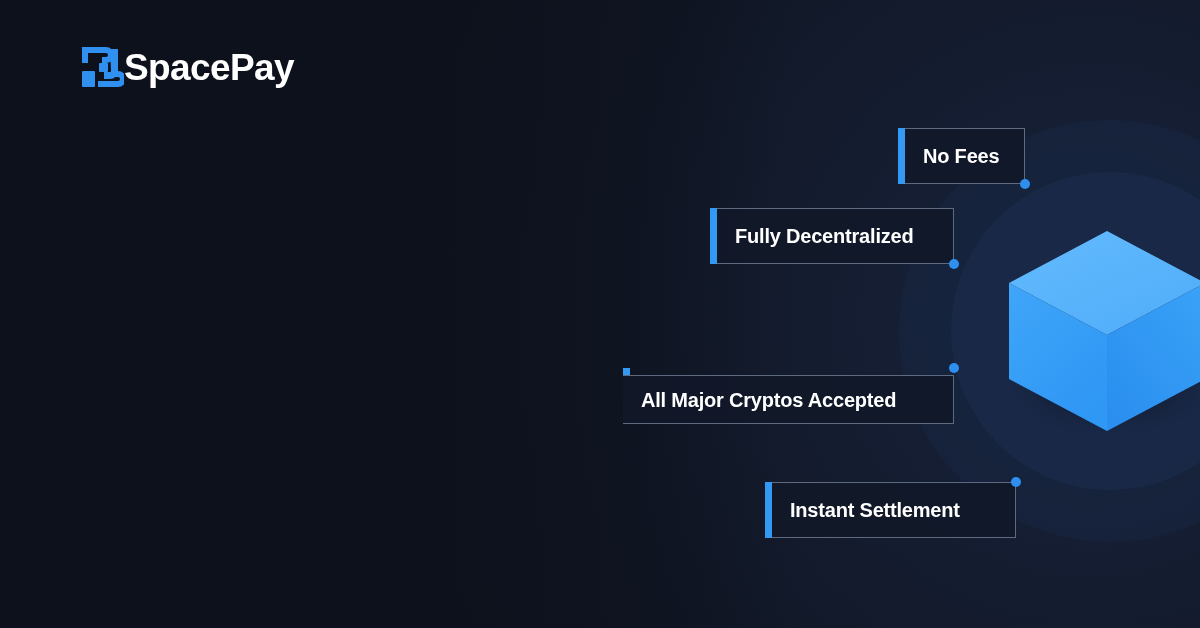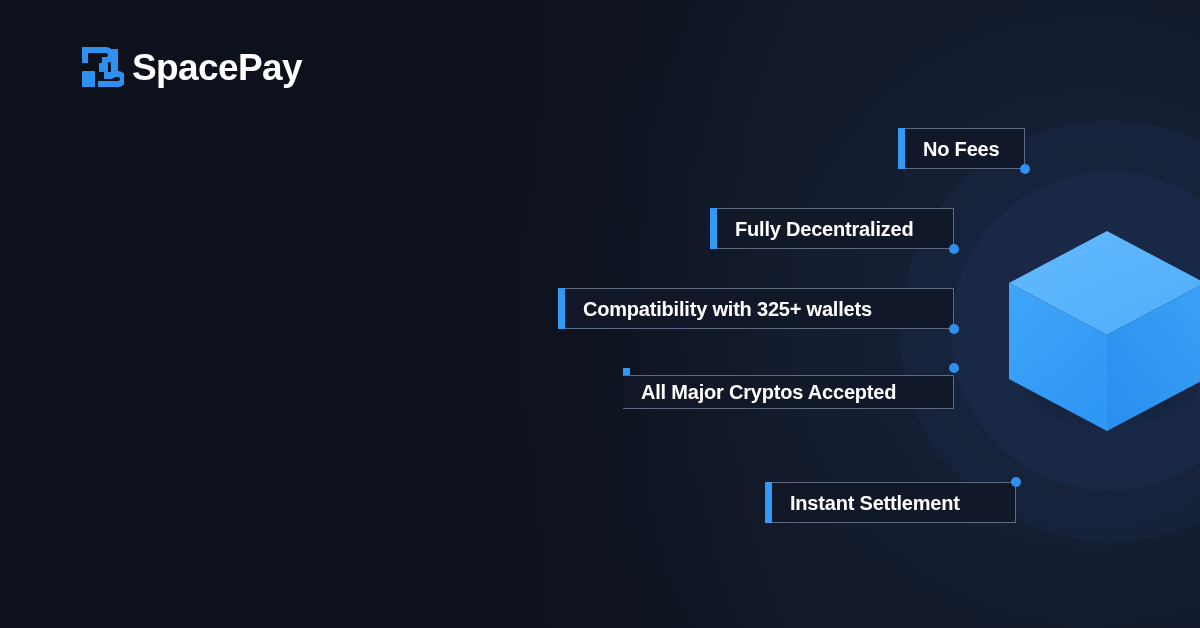--- a/index.html
+++ b/index.html
@@ -65,21 +65,21 @@
   }
   .cube-svg { position: absolute; left: 0; top: 0; }
 
   
   .logo {
     position: absolute;
     left: 80px;
     top: 44px;
     display: flex;
     align-items: center;
-    gap: 8px;
+    gap: 0;
   }
   .logo-mark { width: 44px; height: 46px; display: block; }
   .logo-text {
     font-size: 37px;
     font-weight: 700;
     letter-spacing: -0.6px;
     color: #ffffff;
     line-height: 1;
     white-space: nowrap;
   }
@@ -103,21 +103,21 @@
     font-size: 96px;
     font-weight: 800;
     color: #2f90f0;
   }
 
   
   .chip {
     position: absolute;
     display: flex;
     align-items: stretch;
-    height: 41px;
+    height: 56px;
     padding-left: 20px;
   }
   .chip-bar {
     width: 7px;
     background: #3399f3;
     flex: 0 0 7px;
   }
   .chip-body {
     flex: 1 1 auto;
     border: 1px solid #5d6a80;
@@ -213,27 +213,20 @@
   </div>
 
   <div class="chip" id="chip-1">
     <div class="chip-bar"></div>
     <div class="chip-body">
       <span class="chip-label">Fully Decentralized</span>
     </div>
     <span class="chip-dot bottom"></span>
   </div>
 
-  <div class="chip" id="chip-2">
-    <div class="chip-bar"></div>
-    <div class="chip-body">
-      <span class="chip-label">Compatibility with 325+ wallets</span>
-    </div>
-    <span class="chip-dot bottom"></span>
-  </div>
 
   <div class="chip" id="chip-3">
     <div class="chip-bar"></div>
     <div class="chip-body">
       <span class="chip-label">All Major Cryptos Accepted</span>
     </div>
     <span class="chip-dot top"></span>
   </div>
 
   <div class="chip" id="chip-4">

